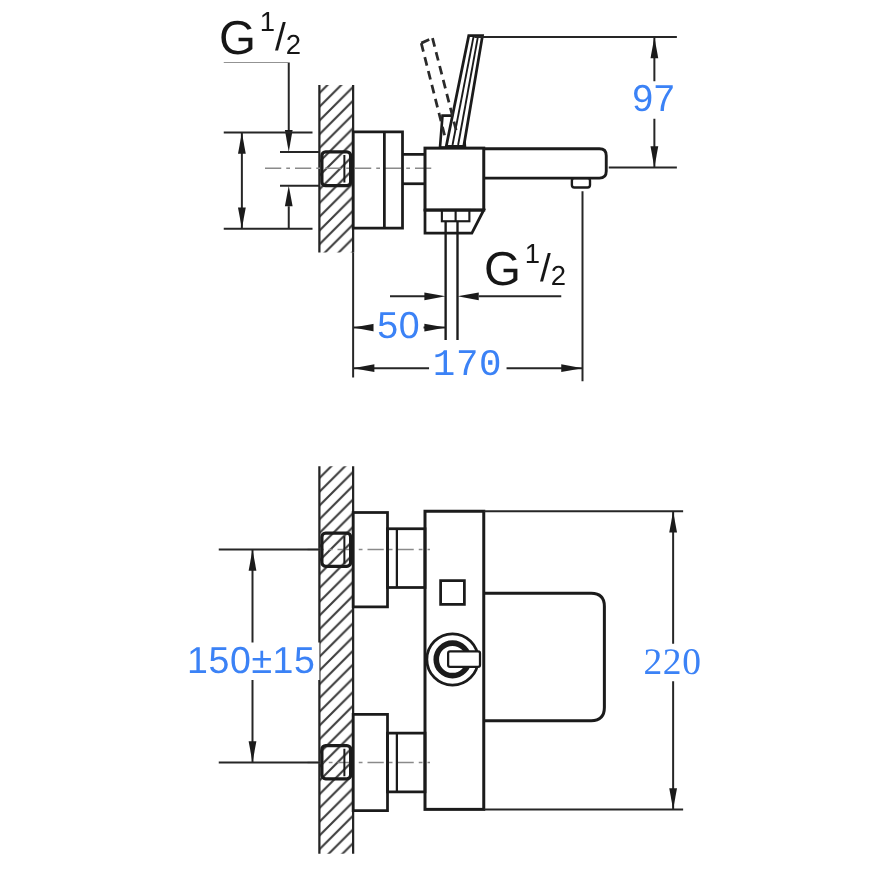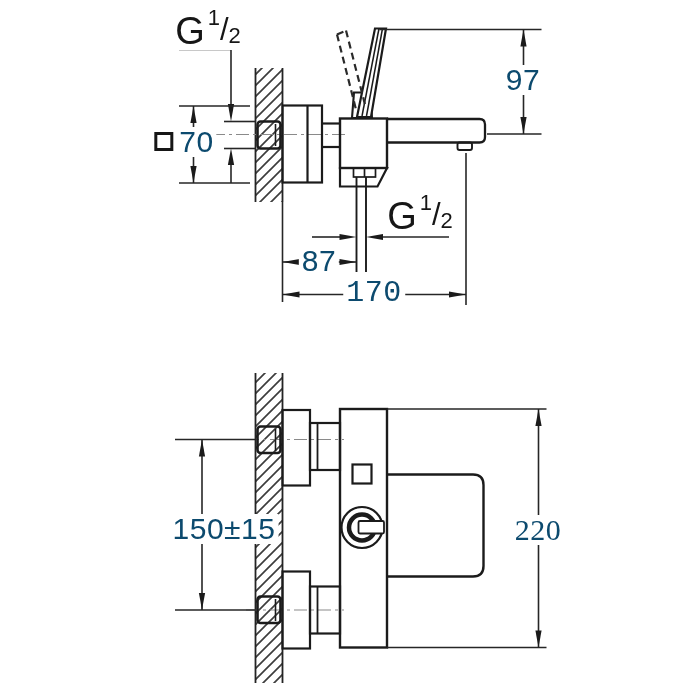--- a/index.html
+++ b/index.html
@@ -5,21 +5,21 @@
   html,body{margin:0;padding:0;background:#fff;}
   .canvas{
     position:relative;width:700px;height:700px;background:#ffffff;
     outline:1px solid #ececec;overflow:hidden;
     font-family:"Liberation Sans", sans-serif;color:#161616;
   }
   svg{position:absolute;left:0;top:0;}
   .lbl{
     position:absolute;transform:translate(-50%,-50%);
     background:#ffffff;padding:0 3px;line-height:1;white-space:nowrap;
-    font-size:30px;font-weight:400;color:#0c4a6e;letter-spacing:0.5px;
+    font-size:30px;font-weight:400;color:#3b82f6;letter-spacing:0.5px;
     z-index:3;text-align:center;
   }
   .thread{
     position:absolute;transform:translate(-50%,-50%);
     background:#ffffff;padding:0 2px;line-height:1;white-space:nowrap;
     z-index:3;display:inline-flex;align-items:flex-start;color:#161616;
   }
   .thread .tl{font-size:38px;line-height:1;}
   .thread .tn{font-size:22px;line-height:1;position:relative;top:-5px;margin-left:3px;}
   .thread .ts{font-size:31px;line-height:1;position:relative;top:2px;margin:0 0px;}
@@ -216,25 +216,24 @@
       <span class="td">2</span>
   </div>
 
   <div class="thread" style="left:420px;top:216px;">
     <span class="tl">G</span>
       <span class="tn">1</span>
       <span class="ts">/</span>
       <span class="td">2</span>
   </div>
 
-  <div class="lbl" style="left:184px;top:142px;"><span class="sq"></span><span>70</span></div>
-
-  <div class="lbl" style="left:319px;top:261px;">87</div>
+
+  <div class="lbl" style="left:319px;top:261px;">50</div>
 
   <div class="lbl" style="left:374px;top:293px;font-family:Liberation Mono, monospace;">170</div>
 
   <div class="lbl" style="left:523px;top:80px;">97</div>
 
-  <div class="lbl" style="left:201px;top:529px;margin-left:23px;">150±15</div>
+  <div class="lbl" style="left:201px;top:529px;">150±15</div>
 
   <div class="lbl" style="left:538px;top:530px;font-family:Liberation Serif, serif;">220</div>
 
 </div>
 
 </body></html>

